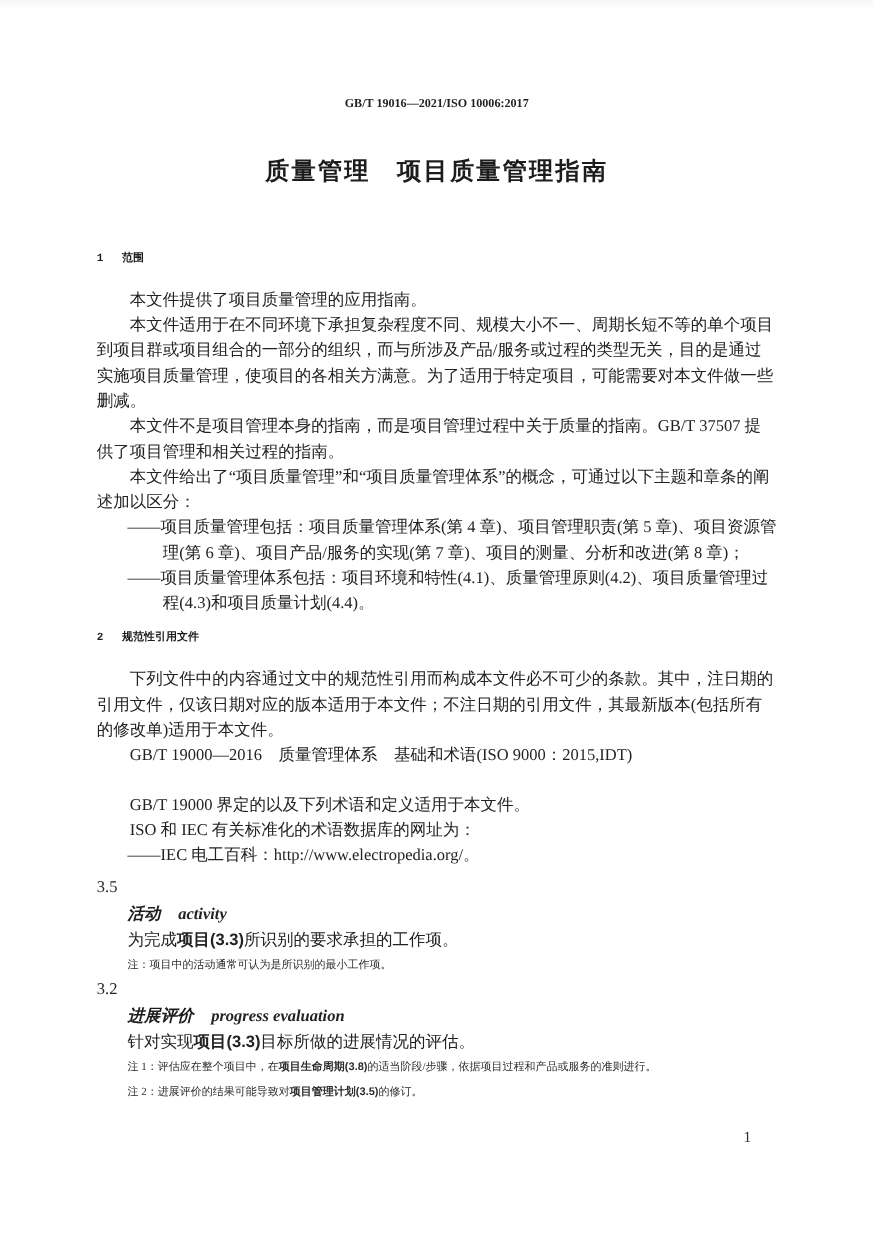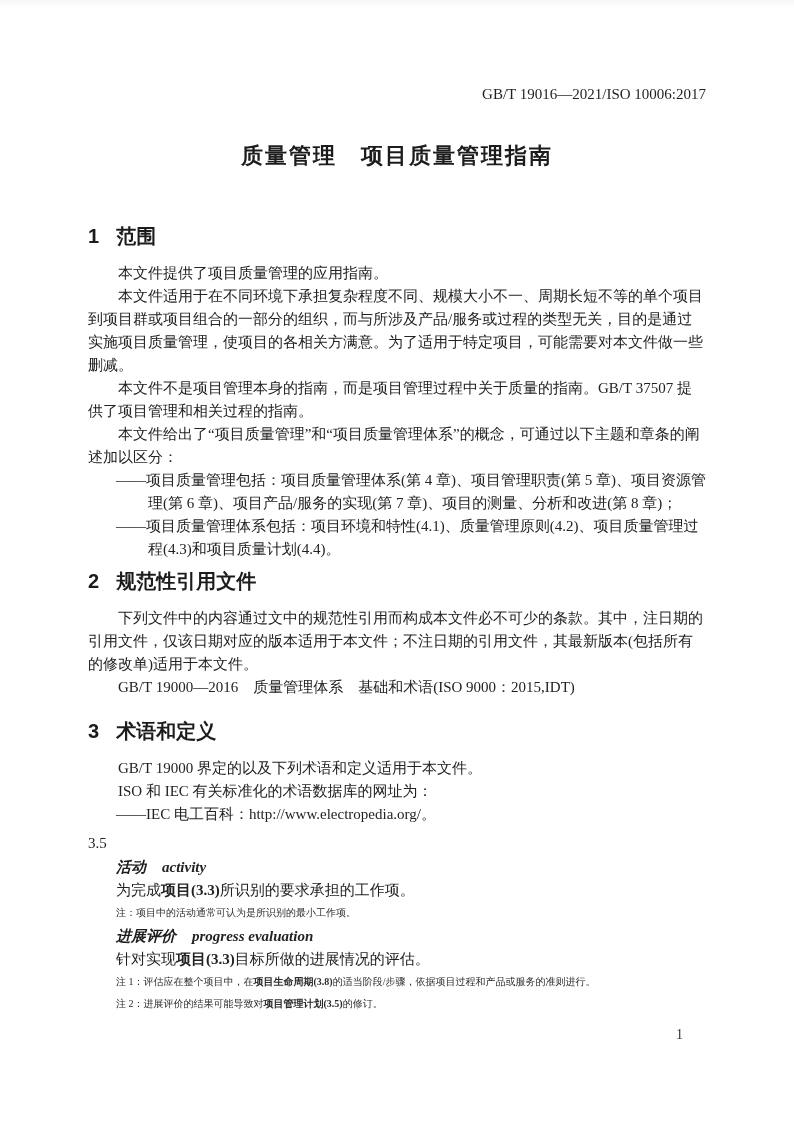--- a/index.html
+++ b/index.html
@@ -12,43 +12,43 @@
     padding: 86px 88px 0 88px;
     background: linear-gradient(180deg, #f6f6f6 0, #ffffff 8px);
     font-family: "Liberation Serif", "DejaVu Serif", serif;
     font-size: 15px;
     line-height: 23px;
     color: #222222;
     overflow: hidden;
   }
   .header-code {
     margin: 0;
-    text-align: right;
+    text-align: center;
     font-family: "Liberation Serif", "DejaVu Serif", serif;
-    font-weight: normal;
-    font-size: 15px;
+    font-weight: bold;
+    font-size: 11px;
     line-height: 16px;
     color: #1f1f1f;
   }
   .doc-title {
     margin: 38px 0 0 0;
     text-align: center;
     font-family: "Liberation Sans", "DejaVu Sans", sans-serif;
     font-weight: bold;
     font-size: 22px;
     line-height: 32px;
     letter-spacing: 2px;
     color: #1c1c1c;
   }
   section { margin: 0; }
   .sec-h {
     margin: 0;
-    font-family: Liberation Sans, sans-serif;
+    font-family: Liberation Mono, monospace;
     font-weight: bold;
-    font-size: 20px;
+    font-size: 10px;
     line-height: 20px;
     color: #1c1c1c;
   }
   .sec-h .sec-t { margin-left: 17px; }
   .sec1 { margin-top: 54px; }
   .sec2 { margin-top: 10px; }
   .sec3 { margin-top: 22px; }
   .sec-body { margin-top: 16px; }
   p { margin: 0; }
   .para { text-indent: 2em; }
@@ -69,21 +69,21 @@
   .term-cn { font-family: "Liberation Sans", "DejaVu Sans", sans-serif; color: #1c1c1c; }
   .term-en { margin-left: 16px; font-family: "Liberation Serif", "DejaVu Serif", serif; }
   .term-def { margin-left: 28px; line-height: 23px; }
   .note {
     margin-left: 28px;
     font-size: 10px;
     line-height: 22px;
     color: #2b2b2b;
   }
   .bt {
-    font-family: Liberation Serif, serif;
+    font-family: Liberation Sans, sans-serif;
     font-weight: bold;
   }
   .page-num {
     position: absolute;
     left: 676px;
     top: 1023px;
     font-size: 14px;
     color: #333333;
   }
 </style>
@@ -110,34 +110,34 @@
 
   <section class="sec2">
     <h2 class="sec-h"><span>2</span><span class="sec-t">规范性引用文件</span></h2>
     <div class="sec-body">
       <p class="para">下列文件中的内容通过文中的规范性引用而构成本文件必不可少的条款。其中，注日期的引用文件，仅该日期对应的版本适用于本文件；不注日期的引用文件，其最新版本(包括所有的修改单)适用于本文件。</p>
       <p class="para">GB/T 19000—2016　质量管理体系　基础和术语(ISO 9000：2015,IDT)</p>
     </div>
   </section>
 
   <section class="sec3">
-    <h2 class="sec-h"><span>3</span><span class="sec-t">术语和定义</span></h2>
     <div class="sec-body">
       <p class="para">GB/T 19000 界定的以及下列术语和定义适用于本文件。</p>
       <p class="para">ISO 和 IEC 有关标准化的术语数据库的网址为：</p>
       <p class="bullet"><span class="dash">——</span><span>IEC 电工百科：http://www.electropedia.org/。</span></p>
 
       <div>
         <p class="term-num">3.5</p>
         <p class="term-title"><span class="term-cn">活动</span><span class="term-en">activity</span></p>
         <p class="term-def"><span>为完成</span><span class="bt">项目(3.3)</span><span>所识别的要求承担的工作项。</span></p>
         <p class="note">注：项目中的活动通常可认为是所识别的最小工作项。</p>
       </div>
 
       <div>
+        <p class="term-num term-num-2">3.2</p>
         <p class="term-title"><span class="term-cn">进展评价</span><span class="term-en">progress evaluation</span></p>
         <p class="term-def"><span>针对实现</span><span class="bt">项目(3.3)</span><span>目标所做的进展情况的评估。</span></p>
         <p class="note"><span>注 1：评估应在整个项目中，在</span><span class="bt">项目生命周期(3.8)</span><span>的适当阶段/步骤，依据项目过程和产品或服务的准则进行。</span></p>
         <p class="note"><span>注 2：进展评价的结果可能导致对</span><span class="bt">项目管理计划(3.5)</span><span>的修订。</span></p>
       </div>
     </div>
   </section>
 
   <div class="page-num">1</div>
 

